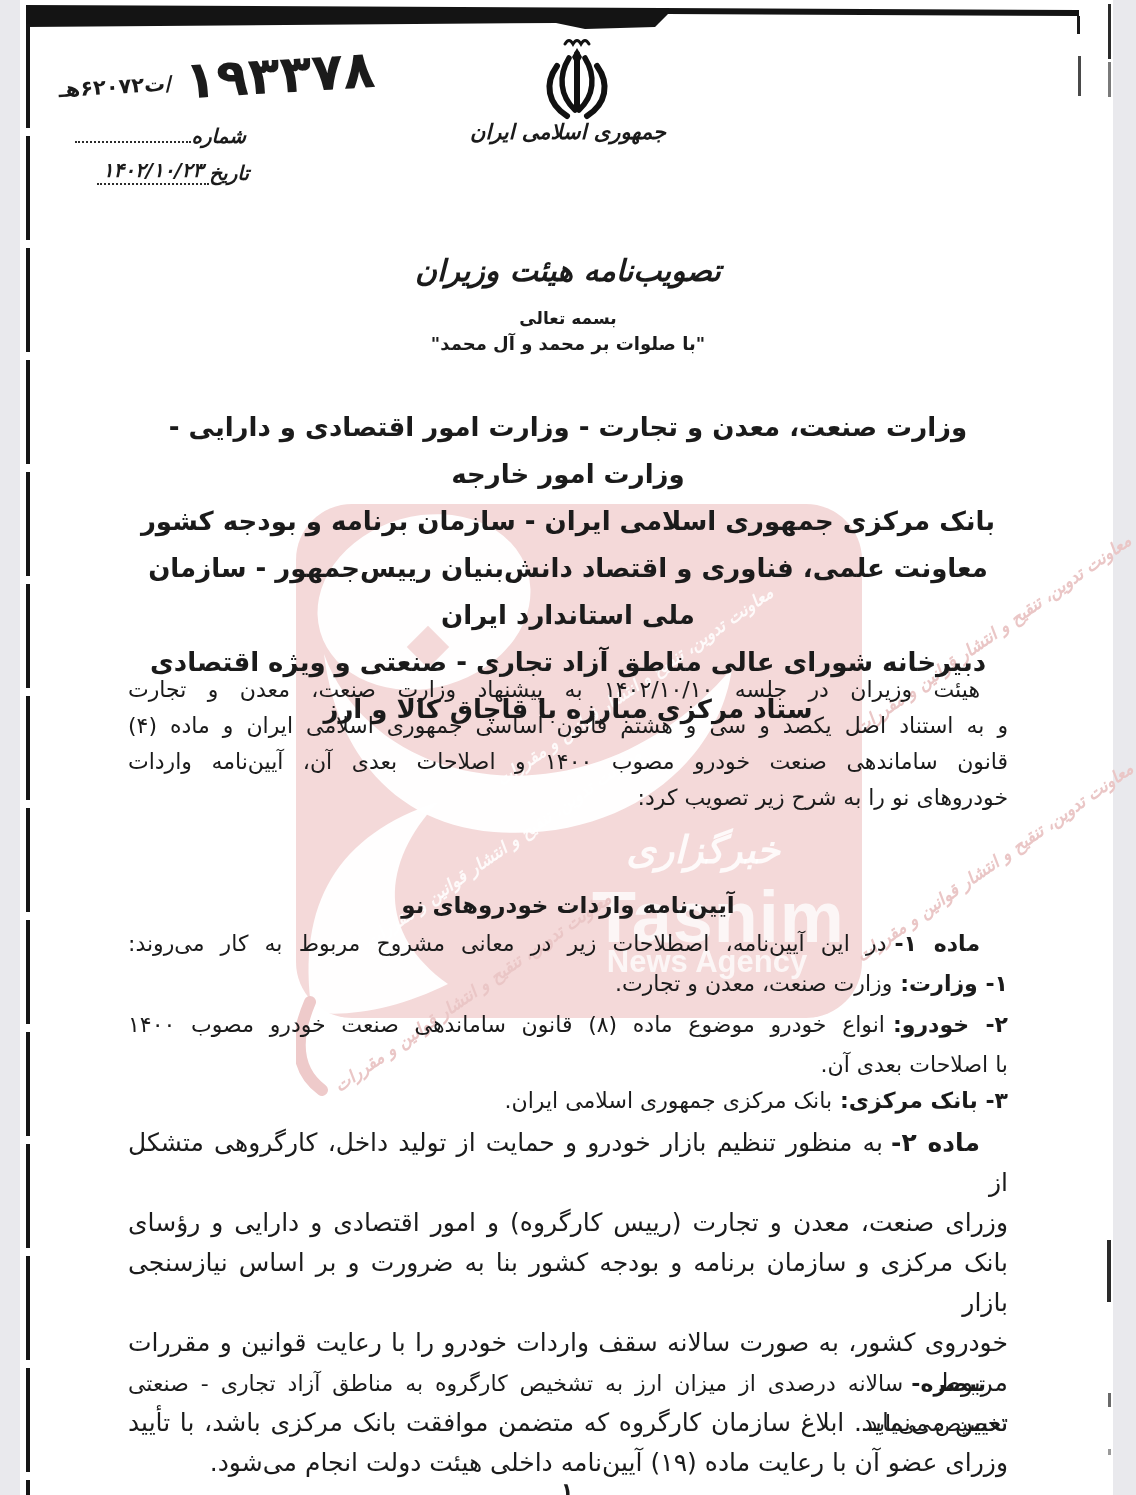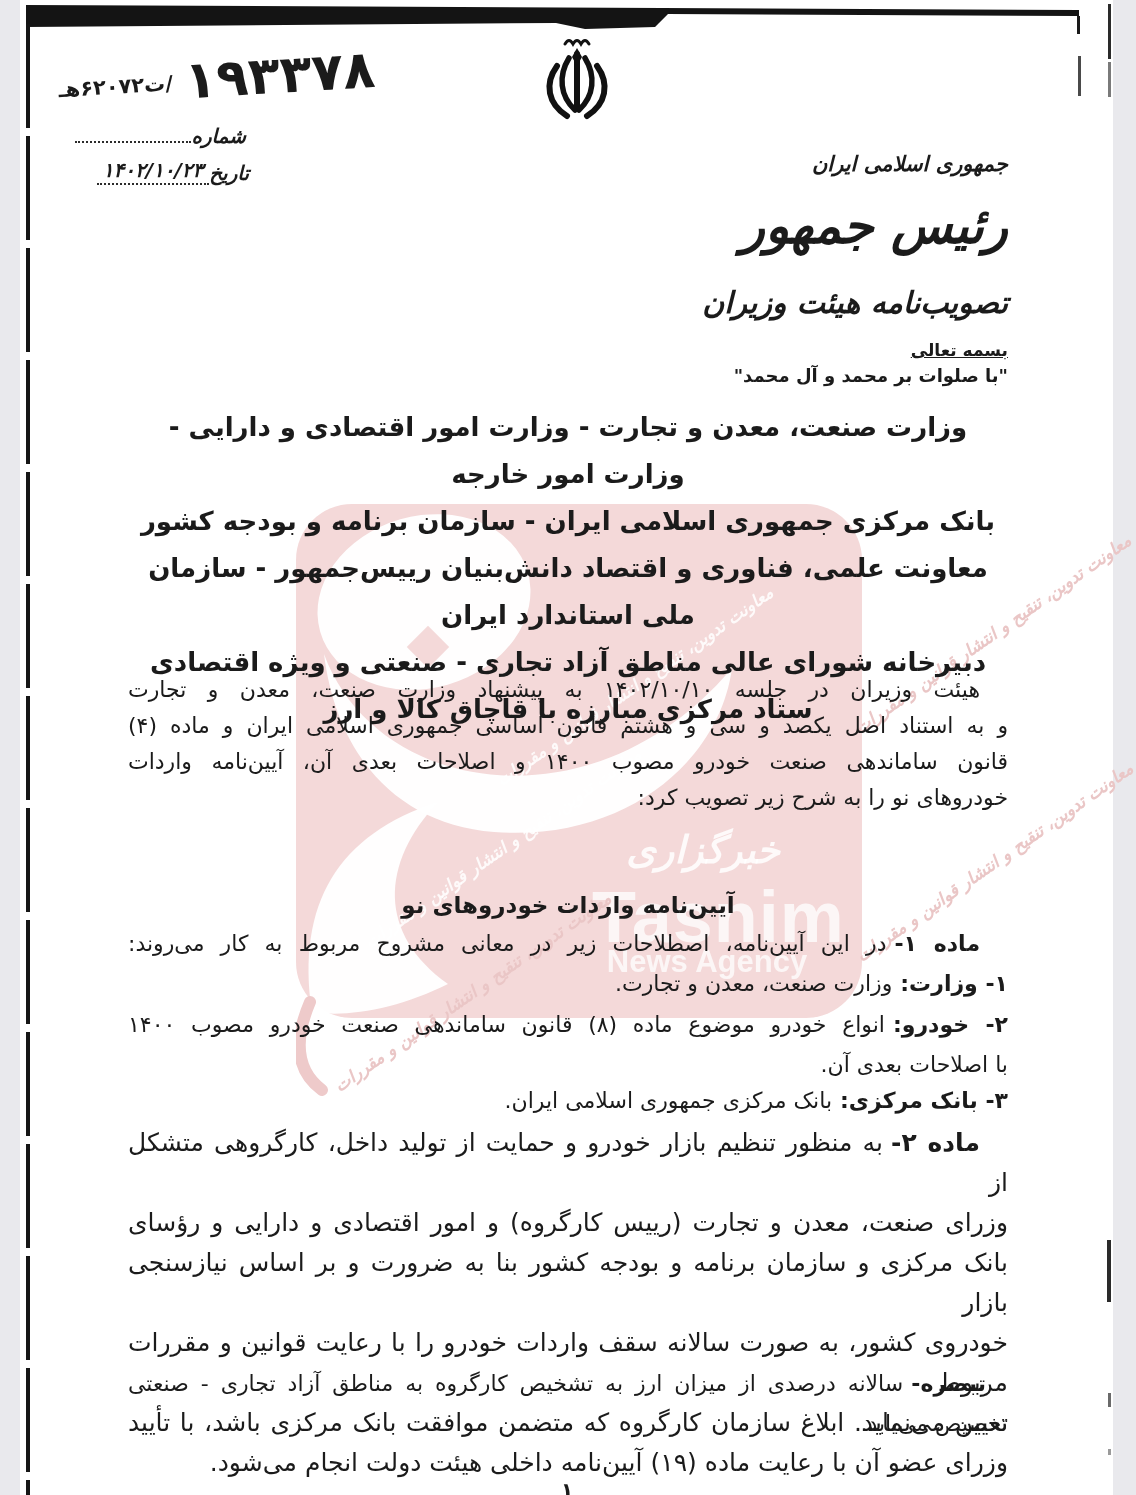--- a/index.html
+++ b/index.html
@@ -46,25 +46,25 @@
          flex-direction:row;justify-content:flex-end;align-items:flex-start;gap:12px;}
   .stamp .big{font-size:52px;font-weight:bold;letter-spacing:6px;line-height:52px;}
   .stamp .suf{font-size:21px;font-weight:bold;margin-top:16px;}
 
   .fieldrow{display:flex;align-items:flex-end;font-style:italic;font-weight:bold;}
   .fieldrow .lbl{font-size:20px;padding-right:4px;}
   .dots{flex:1;border-bottom:2px dotted #2b2b2b;height:0;margin-bottom:5px;}
   .dateval{font-size:20px;border-bottom:2px dotted #2b2b2b;padding:0 6px 1px 6px;
            font-style:italic;font-weight:bold;letter-spacing:2px;}
 
-  .center{margin-top:32px;}
+  .center{text-align:center;}
   .lh-country{top:120px;font-size:21px;font-weight:bold;font-style:italic;}
   .lh-office{top:148px;font-size:50px;font-weight:bold;font-style:italic;line-height:92px;}
   .lh-doctype{top:243px;font-size:30px;font-weight:bold;font-style:italic;line-height:56px;}
-  .lh-bism{top:308px;font-size:17px;font-weight:bold;text-decoration:underline;}
+  .lh-bism{top:308px;font-size:17px;font-weight:bold;}
   .lh-salawat{top:333px;font-size:18px;font-weight:bold;}
 
   .recips{top:404px;}
   .recips div{line-height:47px;font-size:26px;font-weight:bold;text-align:center;}
 
   .preamble{top:672px;}
   .title{top:892px;font-size:23px;font-weight:bold;text-align:center;}
   .pagenum{left:552px;top:1478px;width:30px;text-align:center;font-size:20px;font-weight:bold;}
 </style>
 </head>
@@ -128,21 +128,20 @@
       <path d="M43,18 L43,72" stroke-width="6"></path>
       <path d="M43,12 l5,9 l-5,9 l-5,-9 z" fill="#111" stroke="none"></path>
       <path d="M35,22 C24,40 26,60 41,74" stroke-width="5.5"></path>
       <path d="M51,22 C62,40 60,60 45,74" stroke-width="5.5"></path>
       <path d="M23,30 C10,48 14,68 33,80" stroke-width="6"></path>
       <path d="M63,30 C76,48 72,68 53,80" stroke-width="6"></path>
     </g>
   </svg>
 
   <div class="txt fa col center lh-country">جمهوری اسلامی ایران</div>
-  <div class="txt fa col center lh-office">رئیس جمهور</div>
   <div class="txt fa col center lh-doctype">تصویب‌نامه هیئت وزیران</div>
   <div class="txt fa col center lh-bism">بسمه تعالی</div>
   <div class="txt fa col center lh-salawat">"با صلوات بر محمد و آل محمد"</div>
 
   <div class="txt fa col recips">
     <div>وزارت صنعت، معدن و تجارت - وزارت امور اقتصادی و دارایی - وزارت امور خارجه</div>
     <div>بانک مرکزی جمهوری اسلامی ایران - سازمان برنامه و بودجه کشور</div>
     <div>معاونت علمی، فناوری و اقتصاد دانش‌بنیان رییس‌جمهور - سازمان ملی استاندارد ایران</div>
     <div>دبیرخانه شورای عالی مناطق آزاد تجاری - صنعتی و ویژه اقتصادی</div>
     <div>ستاد مرکزی مبارزه با قاچاق کالا و ارز</div>

